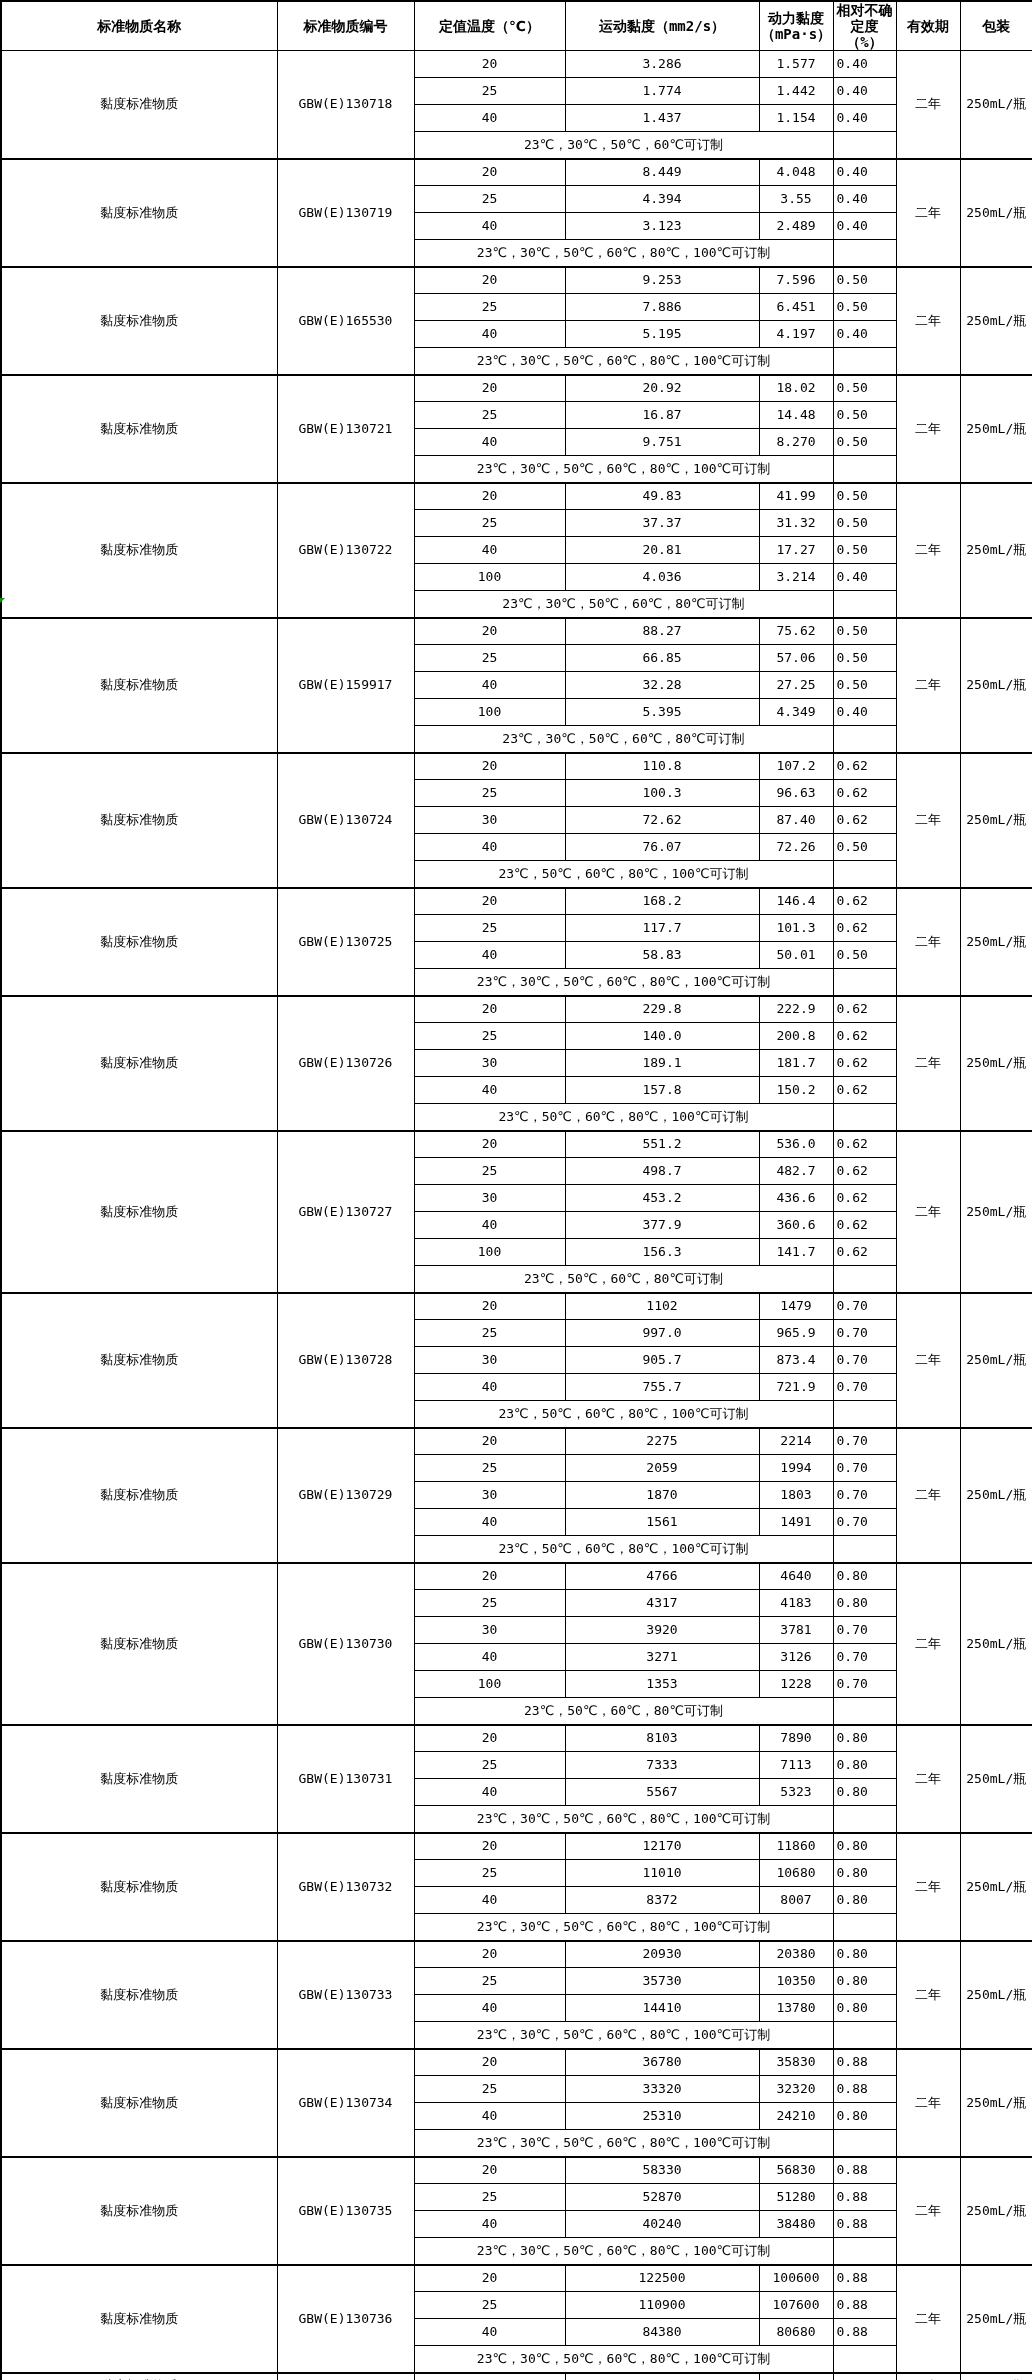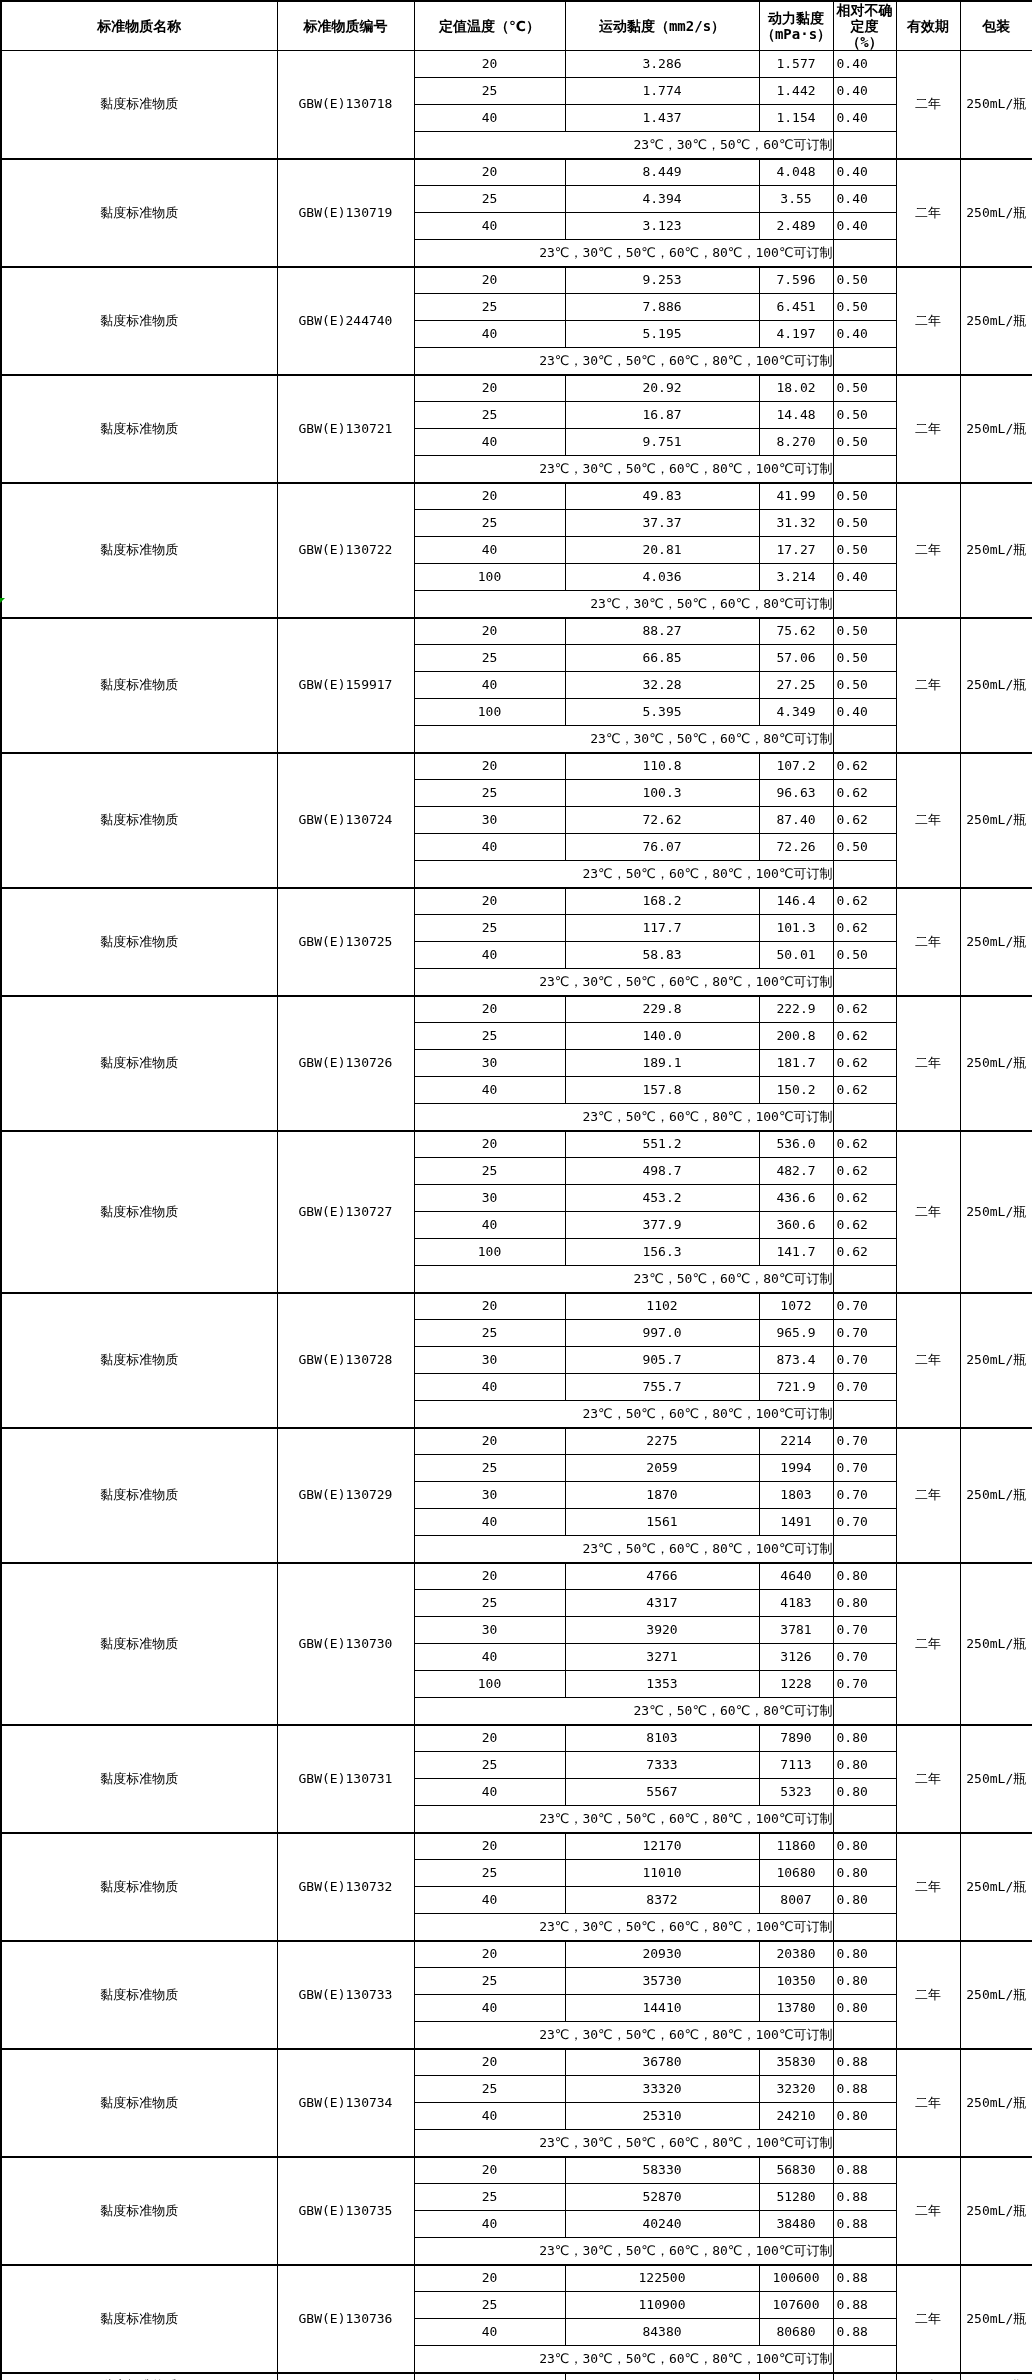--- a/index.html
+++ b/index.html
@@ -7,21 +7,21 @@
         font-family:"DejaVu Sans Mono","DejaVu Sans","Liberation Sans",sans-serif;}
   table{border-collapse:collapse;table-layout:fixed;width:1032px;border:2px solid #000;}
   th,td{border:1px solid #000;padding:0;overflow:hidden;vertical-align:middle;}
   thead tr{height:30px;}
   thead th{font-weight:bold;font-size:14px;text-align:center;white-space:pre-line;line-height:1.15;}
   tbody tr{height:27px;}
   td{font-size:13px;text-align:center;line-height:1.1;}
   td.cell-name,td.cell-code,td.cell-validity,td.cell-pack{font-size:13px;}
   td.cell-unc{text-align:left;padding-left:3px;}
   tr.group-start td{border-top:2px solid #000;}
-  td.cell-note{text-align:right;}
+  td.cell-note{text-align:center;}
   .green-marker{position:absolute;left:0;top:598px;width:5px;height:5px;background:#00a000;
                 clip-path:polygon(0 0,100% 0,0 100%);}
 </style>
 </head>
 <body>
 
 <div class="page">
   <table>
     <colgroup>
       <col style="width:276px">
@@ -95,21 +95,21 @@
           <td class="cell-kv">3.123</td>
           <td class="cell-dv">2.489</td>
           <td class="cell-unc">0.40</td>
         </tr>
         <tr>
           <td class="cell-note" colspan="3">23℃，30℃，50℃，60℃，80℃，100℃可订制</td>
           <td class="cell-unc"></td>
         </tr>
         <tr class="group-start">
           <td class="cell-name" rowspan="4">黏度标准物质</td>
-          <td class="cell-code" rowspan="4">GBW(E)244740</td>
+          <td class="cell-code" rowspan="4">GBW(E)165530</td>
           <td class="cell-temp">20</td>
           <td class="cell-kv">9.253</td>
           <td class="cell-dv">7.596</td>
           <td class="cell-unc">0.50</td>
           <td class="cell-validity" rowspan="4">二年</td>
           <td class="cell-pack" rowspan="4">250mL/瓶</td>
         </tr>
         <tr>
           <td class="cell-temp">25</td>
           <td class="cell-kv">7.886</td>
@@ -342,21 +342,21 @@
         </tr>
         <tr>
           <td class="cell-note" colspan="3">23℃，50℃，60℃，80℃可订制</td>
           <td class="cell-unc"></td>
         </tr>
         <tr class="group-start">
           <td class="cell-name" rowspan="5">黏度标准物质</td>
           <td class="cell-code" rowspan="5">GBW(E)130728</td>
           <td class="cell-temp">20</td>
           <td class="cell-kv">1102</td>
-          <td class="cell-dv">1072</td>
+          <td class="cell-dv">1479</td>
           <td class="cell-unc">0.70</td>
           <td class="cell-validity" rowspan="5">二年</td>
           <td class="cell-pack" rowspan="5">250mL/瓶</td>
         </tr>
         <tr>
           <td class="cell-temp">25</td>
           <td class="cell-kv">997.0</td>
           <td class="cell-dv">965.9</td>
           <td class="cell-unc">0.70</td>
         </tr>

